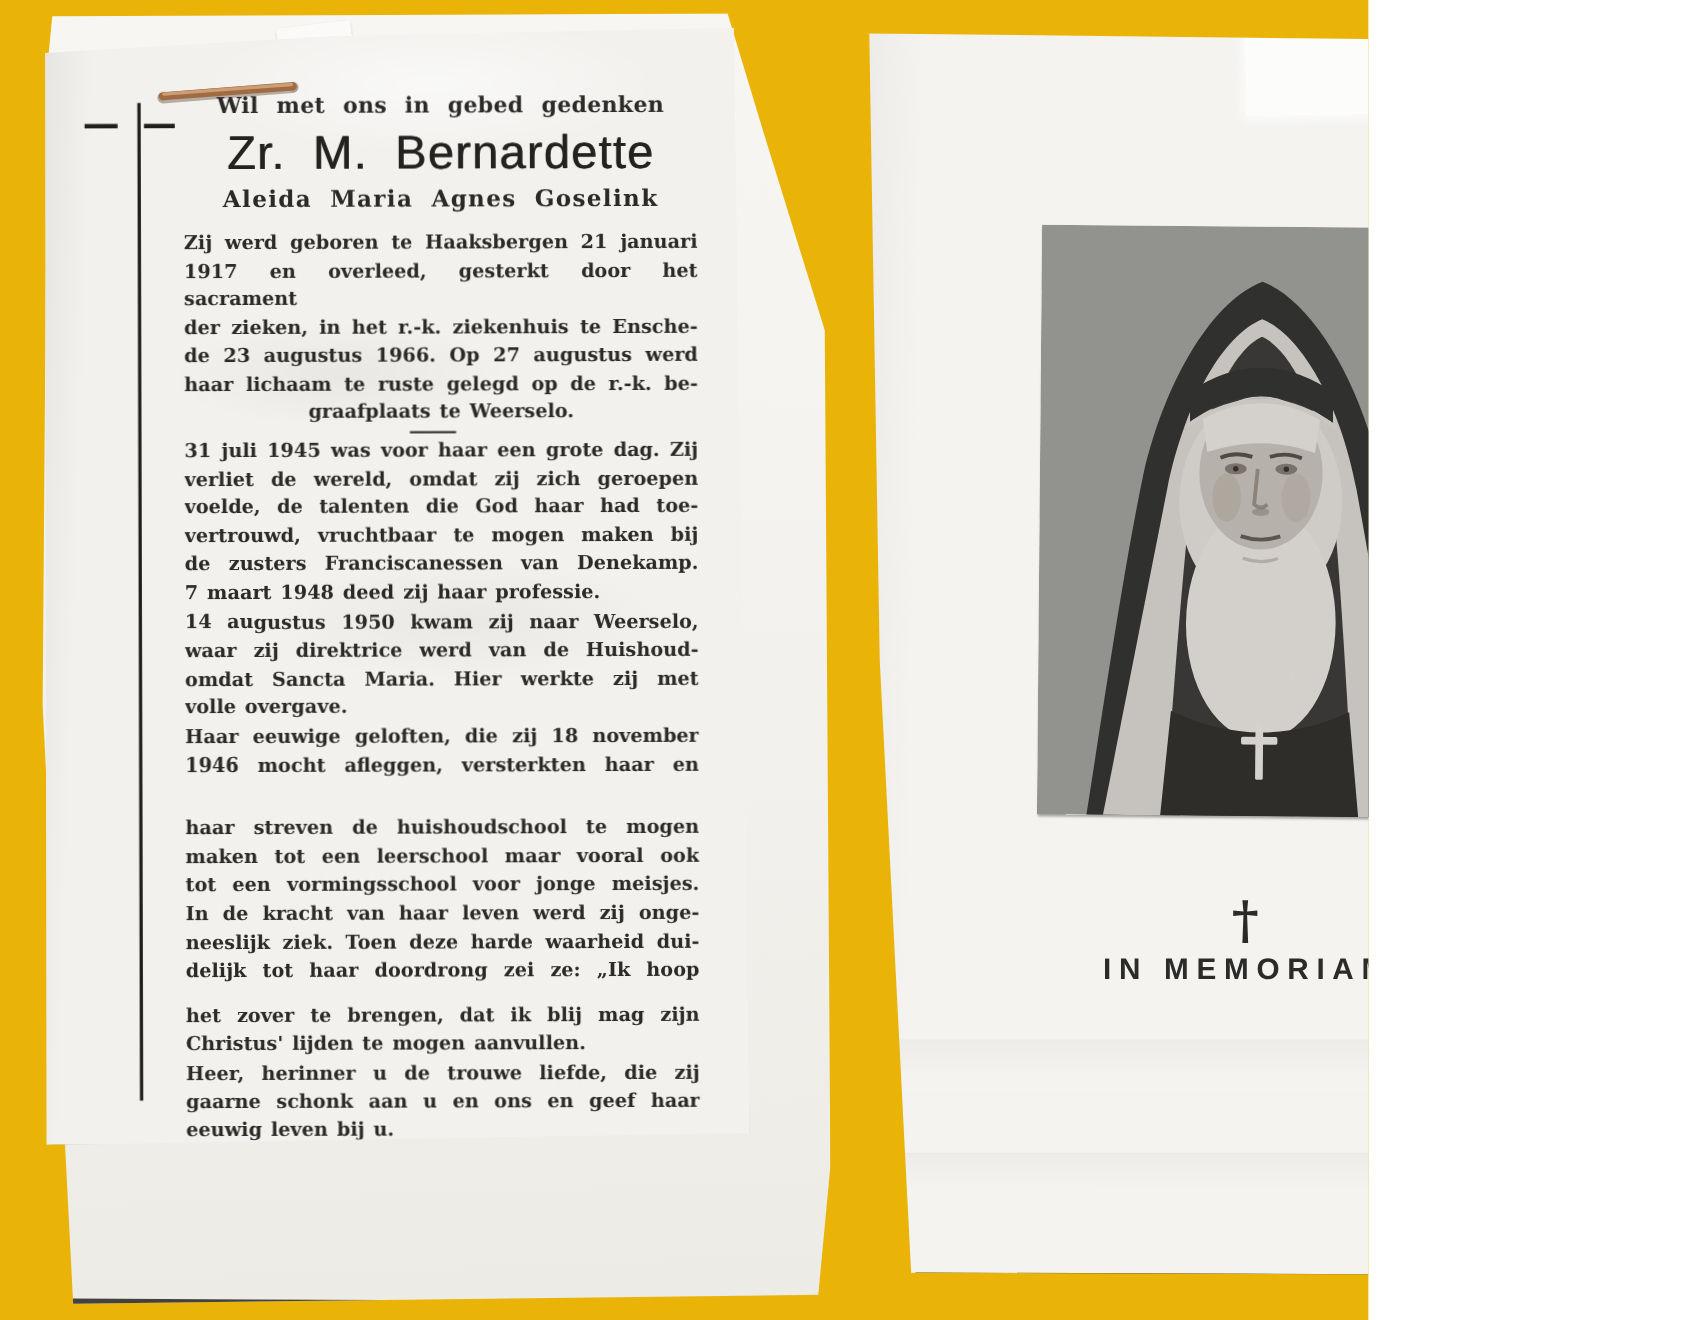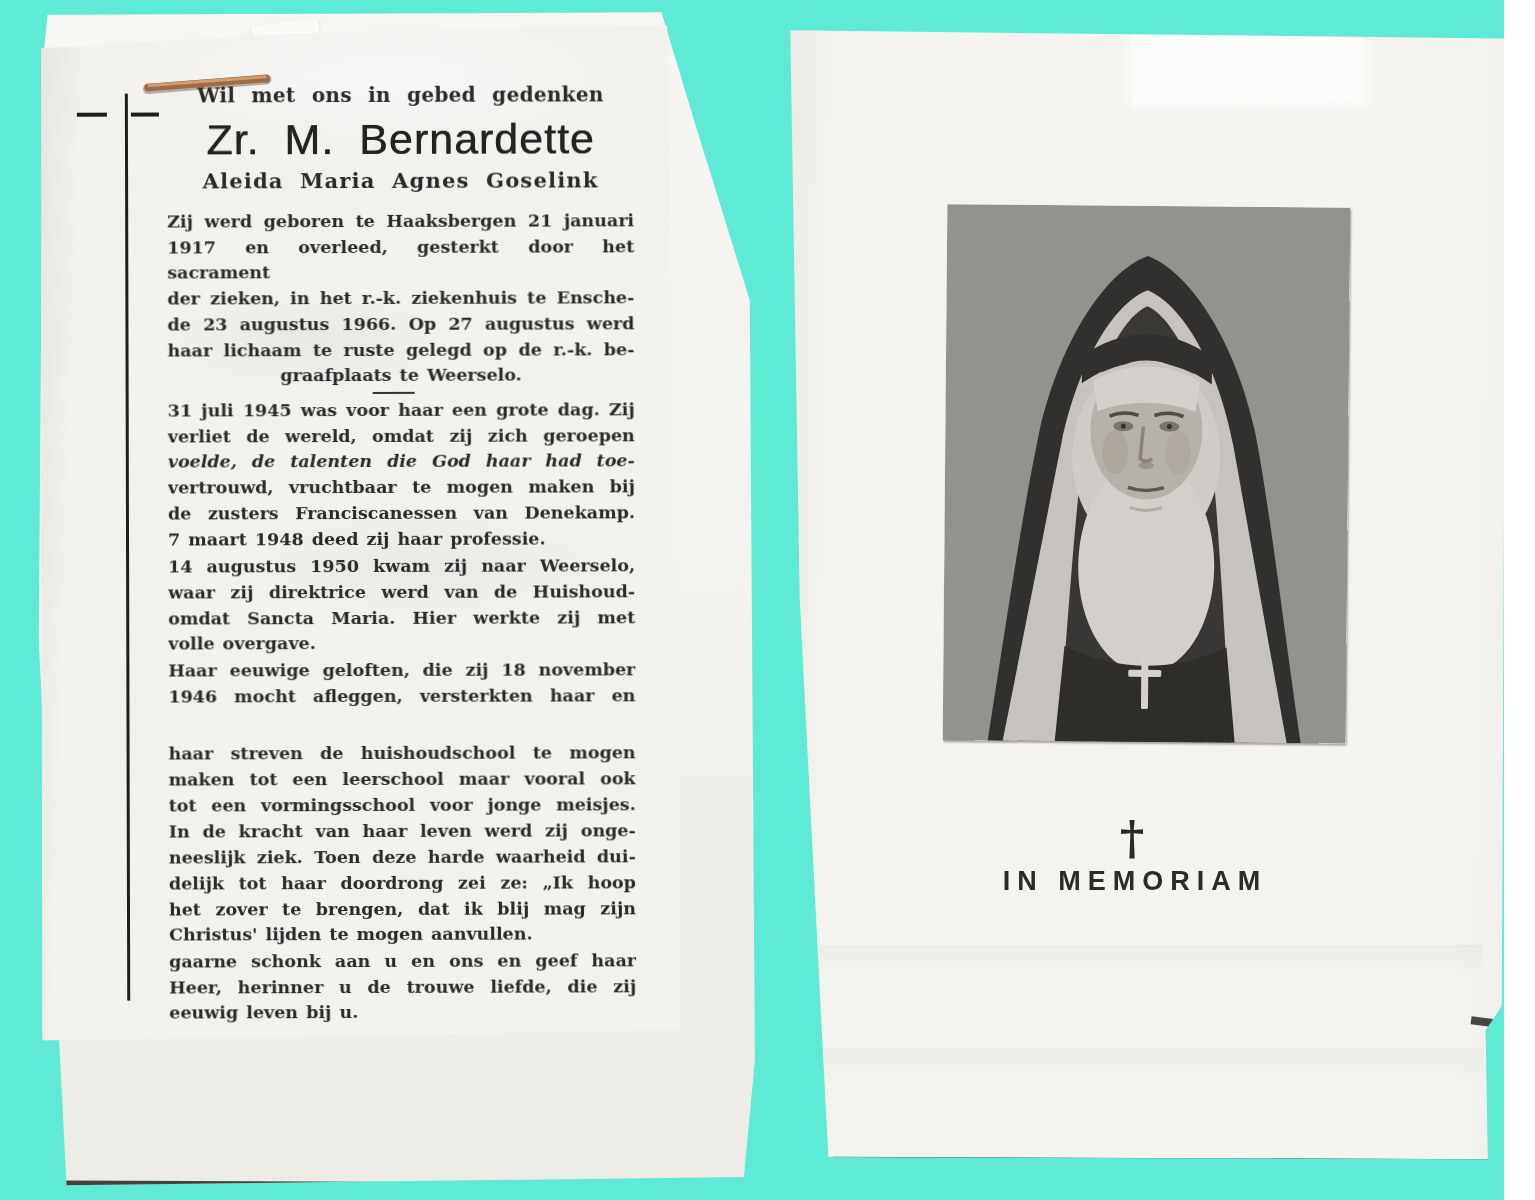--- a/index.html
+++ b/index.html
@@ -1,18 +1,18 @@
 <!DOCTYPE html>
 <html><head>
 <meta charset="utf-8">
 <style>
   html,body { margin:0; padding:0; background:#ffffff; }
   .scene {
-    position:relative; width:1504px; height:1200px; overflow:hidden;
-    background:#5eead4;
+    position:relative; width:1244px; height:1200px; overflow:hidden;
+    background:#eab308;
     font-family:"DejaVu Serif","Liberation Serif",serif;
   }
 
   
   .left-page { position:absolute; left:30px; top:10px; width:730px; height:1180px; }
 
   .backing {
     position:absolute; inset:0;
     background:linear-gradient(178deg,#f7f6f3 0%,#f2f1ed 55%,#ecebe6 100%);
     clip-path:polygon(2.4% 0.4%, 86.5% 0.2%, 91% 9.4%, 98.6% 24.6%, 99.3% 89%, 97.8% 98.9%, 5% 99.6%, 1.2% 53.5%, 1.8% 4.2%);
@@ -143,21 +143,21 @@
             <div class="line" style="text-align: justify; text-align-last: justify;">1917 en overleed, gesterkt door het sacrament</div>
             <div class="line" style="text-align: justify; text-align-last: justify;">der zieken, in het r.-k. ziekenhuis te Ensche-</div>
             <div class="line" style="text-align: justify; text-align-last: justify;">de 23 augustus 1966. Op 27 augustus werd</div>
             <div class="line" style="text-align: justify; text-align-last: justify;">haar lichaam te ruste gelegd op de r.-k. be-</div>
             <div class="line" style="text-align: center; text-align-last: center;">graafplaats te Weerselo.</div>
           </div>
         <div class="divider"></div>
         <div class="para">
             <div class="line" style="text-align: justify; text-align-last: justify;">31 juli 1945 was voor haar een grote dag. Zij</div>
             <div class="line" style="text-align: justify; text-align-last: justify;">verliet de wereld, omdat zij zich geroepen</div>
-            <div class="line" style="text-align: justify; text-align-last: justify; font-style: italic;">voelde, de talenten die God haar had toe-</div>
+            <div class="line" style="text-align: justify; text-align-last: justify;">voelde, de talenten die God haar had toe-</div>
             <div class="line" style="text-align: justify; text-align-last: justify;">vertrouwd, vruchtbaar te mogen maken bij</div>
             <div class="line" style="text-align: justify; text-align-last: justify;">de zusters Franciscanessen van Denekamp.</div>
           </div>
         <div class="para">
             <div class="line" style="text-align: left; text-align-last: left;">7 maart 1948 deed zij haar professie.</div>
           </div>
         <div class="para">
             <div class="line" style="text-align: justify; text-align-last: justify;">14 augustus 1950 kwam zij naar Weerselo,</div>
             <div class="line" style="text-align: justify; text-align-last: justify;">waar zij direktrice werd van de Huishoud-</div>
             <div class="line" style="text-align: justify; text-align-last: justify;">omdat Sancta Maria. Hier werkte zij met</div>
@@ -167,26 +167,26 @@
             <div class="line" style="text-align: justify; text-align-last: justify;">Haar eeuwige geloften, die zij 18 november</div>
             <div class="line" style="text-align: justify; text-align-last: justify;">1946 mocht afleggen, versterkten haar en</div>
             <div class="line" style="text-align: justify; text-align-last: justify; margin-top: 32px;">haar streven de huishoudschool te mogen</div>
             <div class="line" style="text-align: justify; text-align-last: justify;">maken tot een leerschool maar vooral ook</div>
             <div class="line" style="text-align: justify; text-align-last: justify;">tot een vormingsschool voor jonge meisjes.</div>
           </div>
         <div class="para">
             <div class="line" style="text-align: justify; text-align-last: justify;">In de kracht van haar leven werd zij onge-</div>
             <div class="line" style="text-align: justify; text-align-last: justify;">neeslijk ziek. Toen deze harde waarheid dui-</div>
             <div class="line" style="text-align: justify; text-align-last: justify;">delijk tot haar doordrong zei ze: „Ik hoop</div>
-            <div class="line" style="text-align: justify; text-align-last: justify;">het zover te brengen, dat ik blij mag zijn</div>
+            <div class="line" style="text-align: justify; text-align-last: justify; margin-top: 15px;">het zover te brengen, dat ik blij mag zijn</div>
             <div class="line" style="text-align: left; text-align-last: left;">Christus' lijden te mogen aanvullen.</div>
           </div>
         <div class="para">
+            <div class="line" style="text-align: justify; text-align-last: justify;">Heer, herinner u de trouwe liefde, die zij</div>
             <div class="line" style="text-align: justify; text-align-last: justify;">gaarne schonk aan u en ons en geef haar</div>
-            <div class="line" style="text-align: justify; text-align-last: justify;">Heer, herinner u de trouwe liefde, die zij</div>
             <div class="line" style="text-align: left; text-align-last: left;">eeuwig leven bij u.</div>
           </div>
 
         <div class="prayer">Onze Vader - Wees Gegroet</div>
       </div>
     </div>
 
     <svg class="paperclip" viewBox="0 0 142 34">
       <circle cx="11" cy="21" r="5" fill="#ece5dc"></circle>
       <circle cx="129" cy="13" r="5" fill="#e2dacf"></circle>

